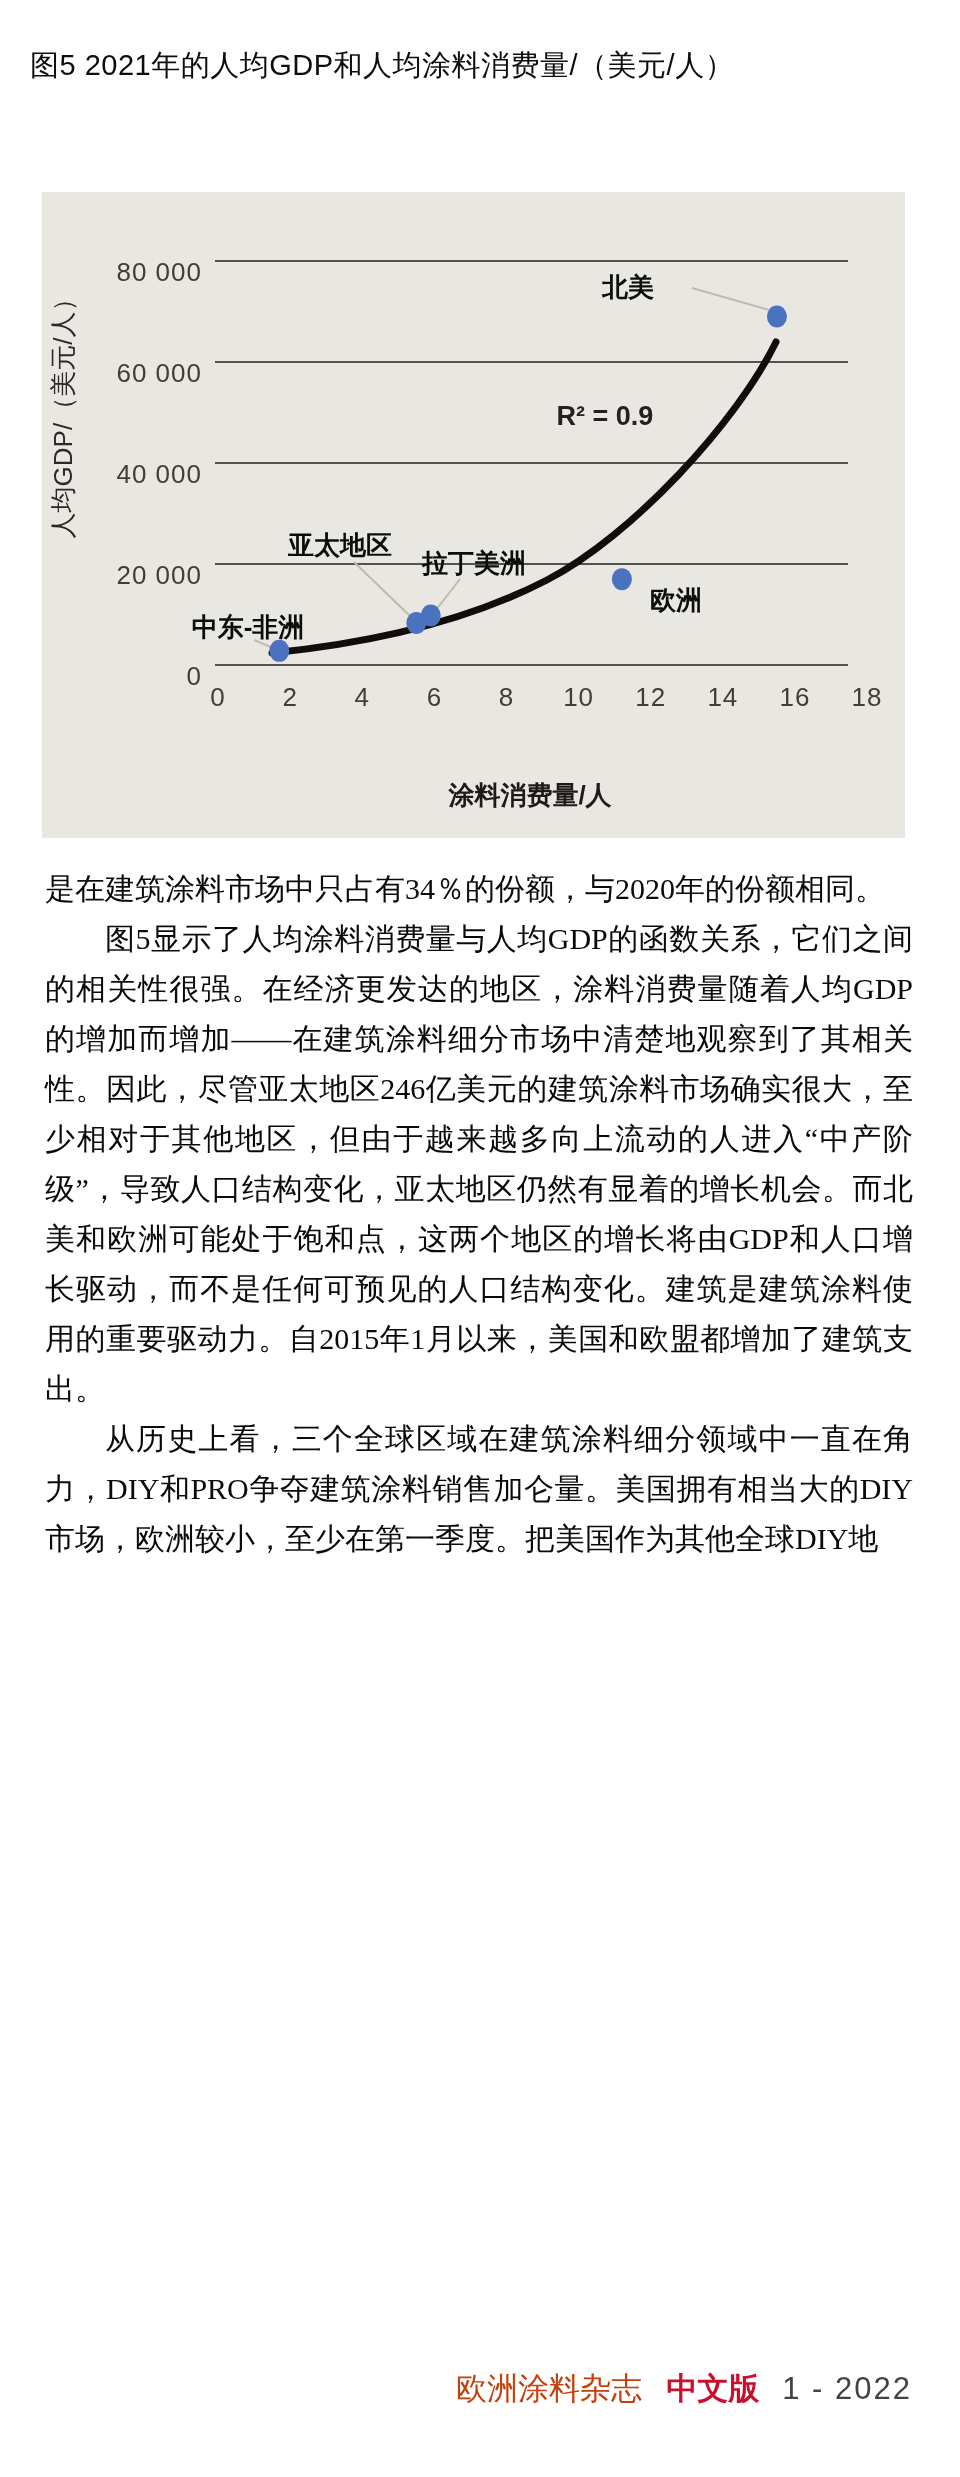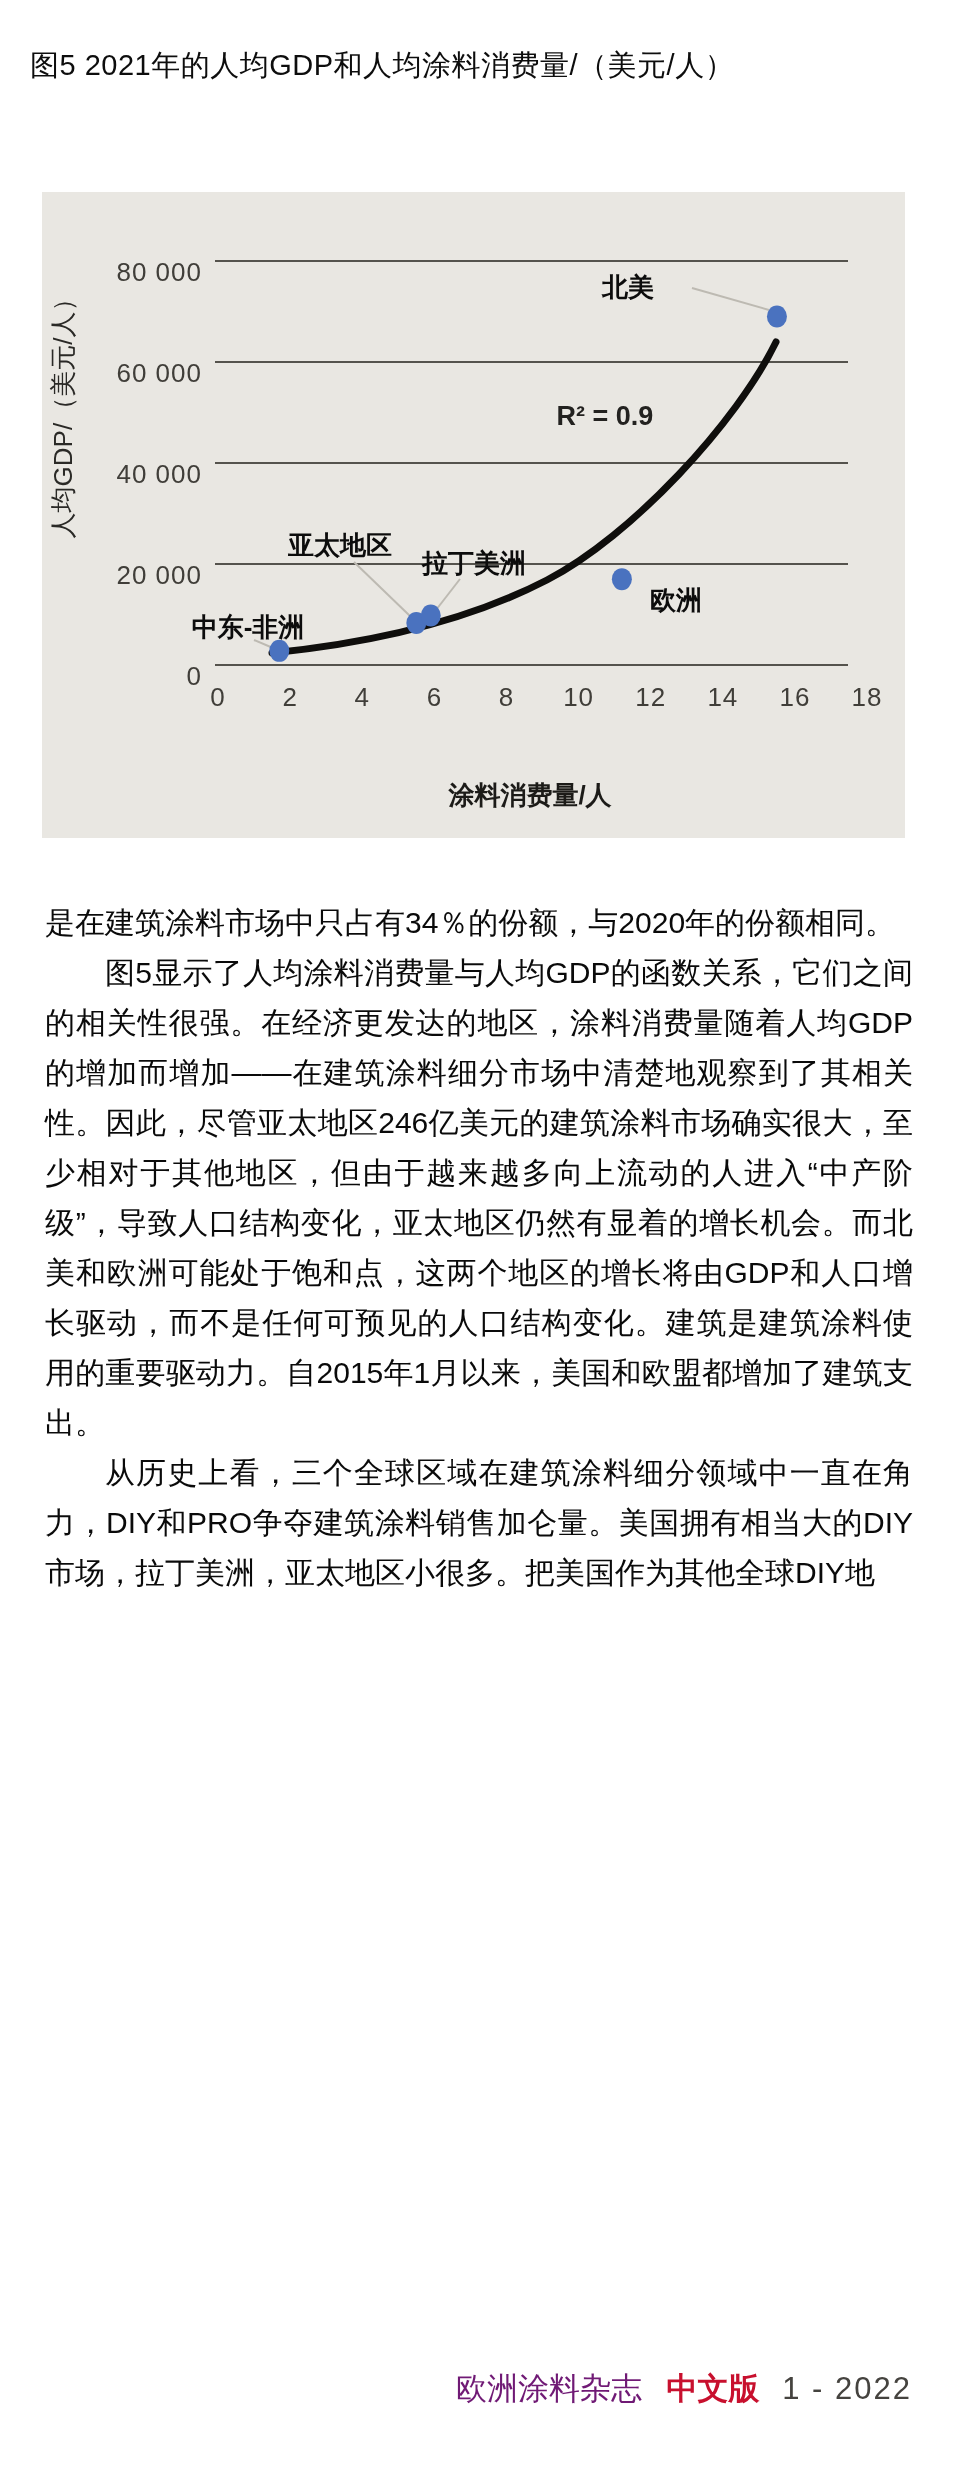--- a/index.html
+++ b/index.html
@@ -3,27 +3,27 @@
 <meta charset="utf-8">
 <style>
   html,body{margin:0;padding:0;background:#ffffff;}
   body{width:960px;height:2477px;position:relative;
        font-family:"Liberation Sans","DejaVu Sans",sans-serif;color:#111;}
   .page-title{position:absolute;left:30px;top:46px;width:900px;
       font-size:29px;font-weight:400;color:#0d0d0d;letter-spacing:.5px;}
   .chart-panel{position:absolute;left:42px;top:192px;width:863px;height:646px;
       background:#e9e7e2;}
   .chart-panel svg{display:block;}
-  .article{position:absolute;left:45px;top:898px;width:868px;
-      font-size:30px;line-height:50px;color:#0a0a0a;text-align:justify;}
+  .article{position:absolute;left:45px;top:864px;width:868px;
+      font-size:30px;line-height:50px;color:#0a0a0a;text-align:justify;font-family:Liberation Serif, serif;}
   .article p{margin:0;}
   .article p.indent{text-indent:2em;}
   .page-footer{position:absolute;left:0;top:2368px;width:912px;text-align:right;
       font-size:31px;color:#1c1b19;}
-  .page-footer .journal{font-weight:500;color:#701a75;}
+  .page-footer .journal{font-weight:500;color:#c2410c;}
   .page-footer .edition{font-weight:700;margin:0 14px 0 16px;}
   .page-footer .issue{color:#45433f;letter-spacing:2px;font-weight:400;}
 </style>
 </head>
 <body>
 
 <div class="page-title">图5 2021年的人均GDP和人均涂料消费量/（美元/人）</div>
 
 <div class="chart-panel" style="background: rgb(233, 231, 226);">
   <svg id="chart-svg" width="863" height="646" viewBox="0 0 863 646" xmlns="http://www.w3.org/2000/svg">
@@ -64,20 +64,20 @@
       <ellipse cx="579.8720000000001" cy="387.15" rx="10" ry="11" fill="#4a72bf"></ellipse>
       <text x="634" y="417" text-anchor="middle" font-size="26" font-weight="700" fill="#0c0c0c" font-family="&quot;Liberation Sans&quot;,&quot;DejaVu Sans&quot;,sans-serif">欧洲</text>
       <ellipse cx="734.9300000000001" cy="124.55000000000001" rx="10" ry="11" fill="#4a72bf"></ellipse>
       <text x="586" y="104" text-anchor="middle" font-size="26" font-weight="700" fill="#0c0c0c" font-family="&quot;Liberation Sans&quot;,&quot;DejaVu Sans&quot;,sans-serif">北美</text>
     </svg>
 </div>
 
 <div class="article">
   <p>是在建筑涂料市场中只占有34％的份额，与2020年的份额相同。</p>
   <p class="indent">图5显示了人均涂料消费量与人均GDP的函数关系，它们之间的相关性很强。在经济更发达的地区，涂料消费量随着人均GDP的增加而增加——在建筑涂料细分市场中清楚地观察到了其相关性。因此，尽管亚太地区246亿美元的建筑涂料市场确实很大，至少相对于其他地区，但由于越来越多向上流动的人进入“中产阶级”，导致人口结构变化，亚太地区仍然有显着的增长机会。而北美和欧洲可能处于饱和点，这两个地区的增长将由GDP和人口增长驱动，而不是任何可预见的人口结构变化。建筑是建筑涂料使用的重要驱动力。自2015年1月以来，美国和欧盟都增加了建筑支出。</p>
-  <p class="indent">从历史上看，三个全球区域在建筑涂料细分领域中一直在角力，DIY和PRO争夺建筑涂料销售加仑量。美国拥有相当大的DIY市场，拉丁美洲，亚太地区小很多。把美国作为其他全球DIY地</p>
+  <p class="indent">从历史上看，三个全球区域在建筑涂料细分领域中一直在角力，DIY和PRO争夺建筑涂料销售加仑量。美国拥有相当大的DIY市场，欧洲较小，至少在第一季度。把美国作为其他全球DIY地</p>
 </div>
 
 <div class="page-footer">
   <span class="journal">欧洲涂料杂志</span>
   <span class="edition" style="color: rgb(200, 16, 46);">中文版</span>
   <span class="issue">1 - 2022</span>
 </div>
 
 </body></html>

